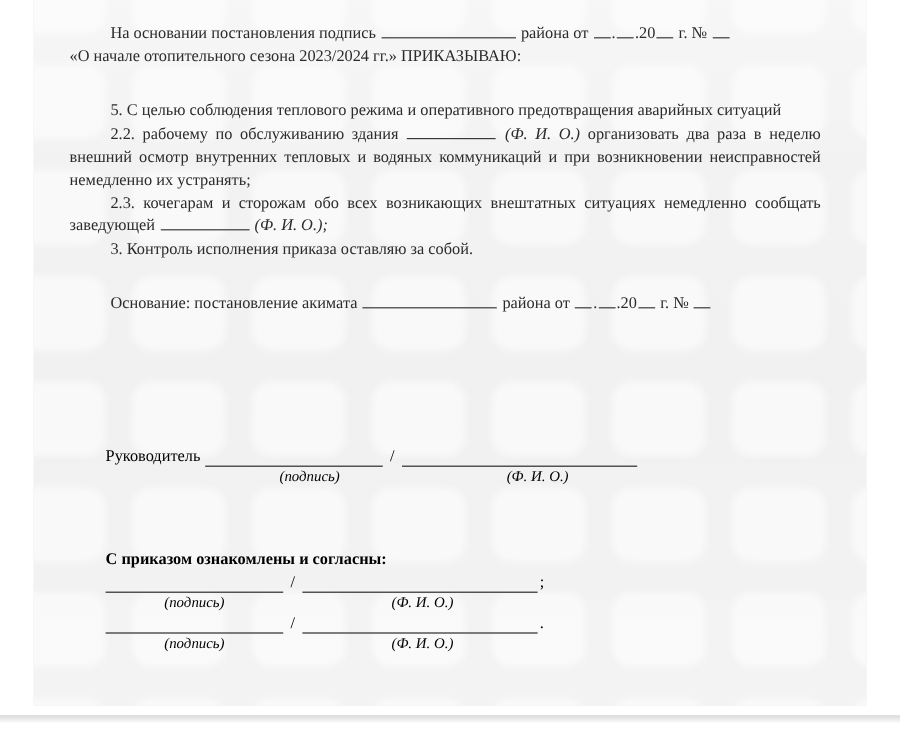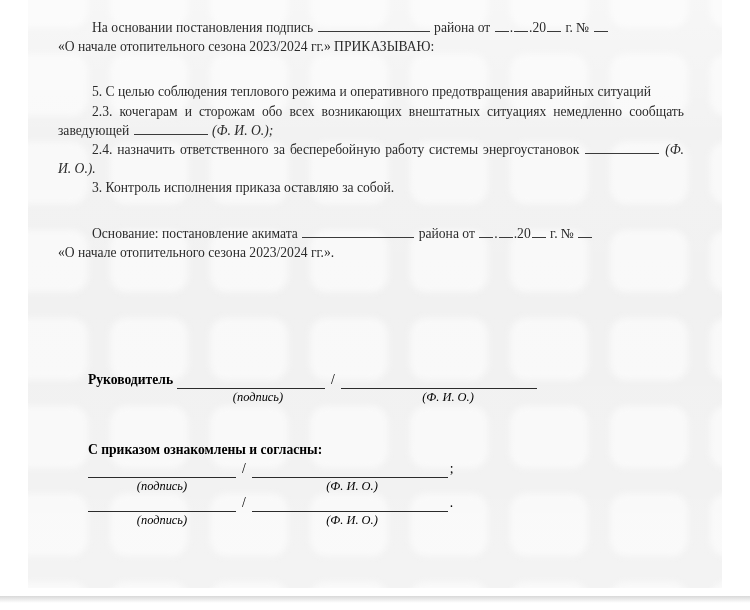--- a/index.html
+++ b/index.html
@@ -104,21 +104,21 @@
 
   
   .sig-block { margin: 0; }
 
   .sig-row {
     display: flex;
     align-items: flex-end;
     white-space: nowrap;
   }
   .sig-label {
-    font-weight: bold;
+    font-weight: normal;
     font-size: 13.6px;
     padding-right: 4px;
     padding-bottom: 1px;
   }
   .sig-line {
     display: inline-block;
     border-bottom: 1.15px solid #2b2b2b;
     height: 0.95em;
   }
   .sig-line.sign   { width: 148px; }
@@ -140,21 +140,21 @@
     font-size: 12.4px;
     line-height: 17px;
   }
   .cap-sign { width: 148px; text-align: center; }
   .cap-gap  { width: 18px; }
   .cap-fio  { width: 196px; text-align: center; }
 
   .ack-heading {
     font-weight: bold;
     font-size: 13.6px;
-    margin: 0 0 3px 0;
+    margin: 16px 0 3px 0;
   }
 
   #sig-director-wrap {
     position: absolute;
     left: 88px;
     top: 372px;
     z-index: 5;
   }
   #ack-wrap {
     position: absolute;
@@ -248,40 +248,40 @@
     <span>г. №</span>
     <span class="blank blank-tiny"></span></p>
   <p class="para no-indent">«О начале отопительного сезона 2023/2024 гг.» ПРИКАЗЫВАЮ:</p>
 
   <div class="gap-md"></div>
 
 
   <p class="para">5. С целью соблюдения теплового режима и оперативного предотвращения аварийных ситуаций</p>
 
 
+  <p class="para"><span>2.2. рабочему по обслуживанию здания</span>
+    <span class="blank blank-w2"></span>
+    <span class="ital">(Ф. И. О.)</span>
+    <span>организовать два раза в неделю внешний осмотр внутренних тепловых и водяных коммуникаций и при возникновении неисправностей немедленно их устранять;</span></p>
 
   <p class="para"><span>2.3. кочегарам и сторожам обо всех возникающих внештатных ситуациях немедленно сообщать заведующей</span>
     <span class="blank blank-w2"></span>
     <span class="ital">(Ф. И. О.);</span></p>
 
-  <p class="para"><span>2.4. назначить ответственного за бесперебойную работу системы энергоустановок</span>
-    <span class="blank blank-w2"></span>
-    <span class="ital">(Ф. И. О.).</span></p>
 
   <p class="para">3. Контроль исполнения приказа оставляю за собой.</p>
 
   <div class="gap-md"></div>
 
   <p class="para"><span>Основание: постановление акимата</span>
     <span class="blank blank-w1"></span>
     <span>района от</span>
     <span class="blank blank-tiny"></span><span>.</span><span class="blank blank-tiny"></span><span>.20</span><span class="blank blank-tiny"></span>
     <span>г. №</span>
     <span class="blank blank-tiny"></span></p>
-  <p class="para no-indent">«О начале отопительного сезона 2023/2024 гг.».</p>
 
 </div>
 
 <div id="sig-director-wrap" class="sig-block">
   <div class="sig-row">
     <span class="sig-label">Руководитель</span>
     <span class="sig-line sign"></span>
     <span class="sig-slash">/</span>
     <span class="sig-line fio"></span>
   </div>

